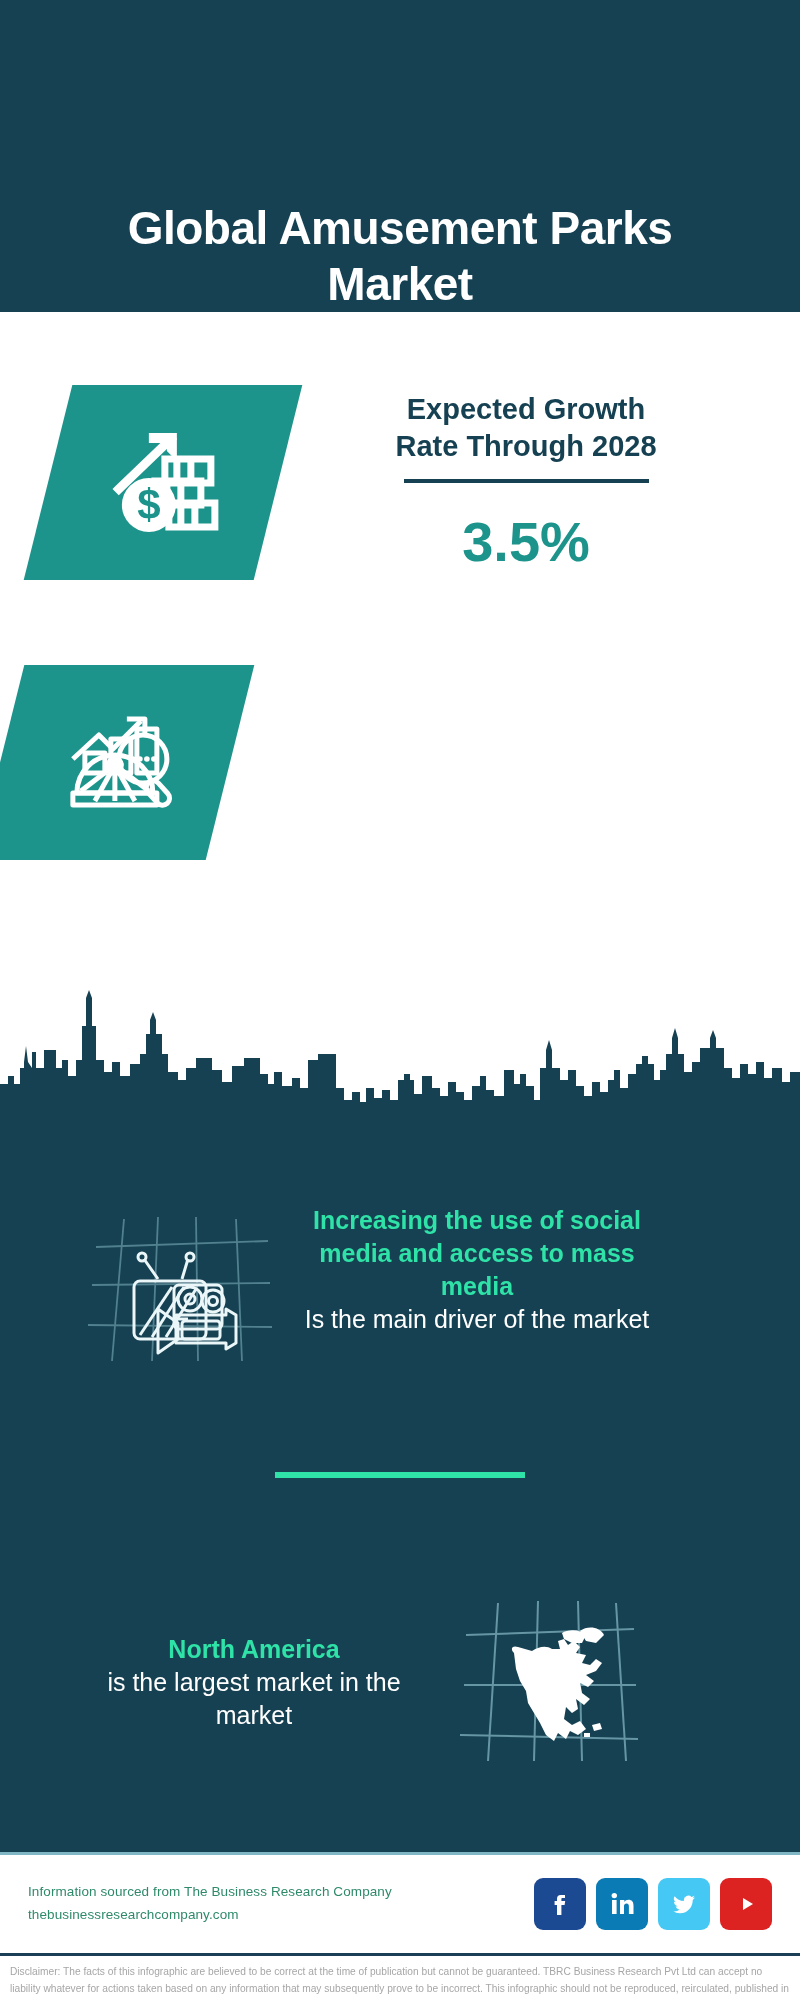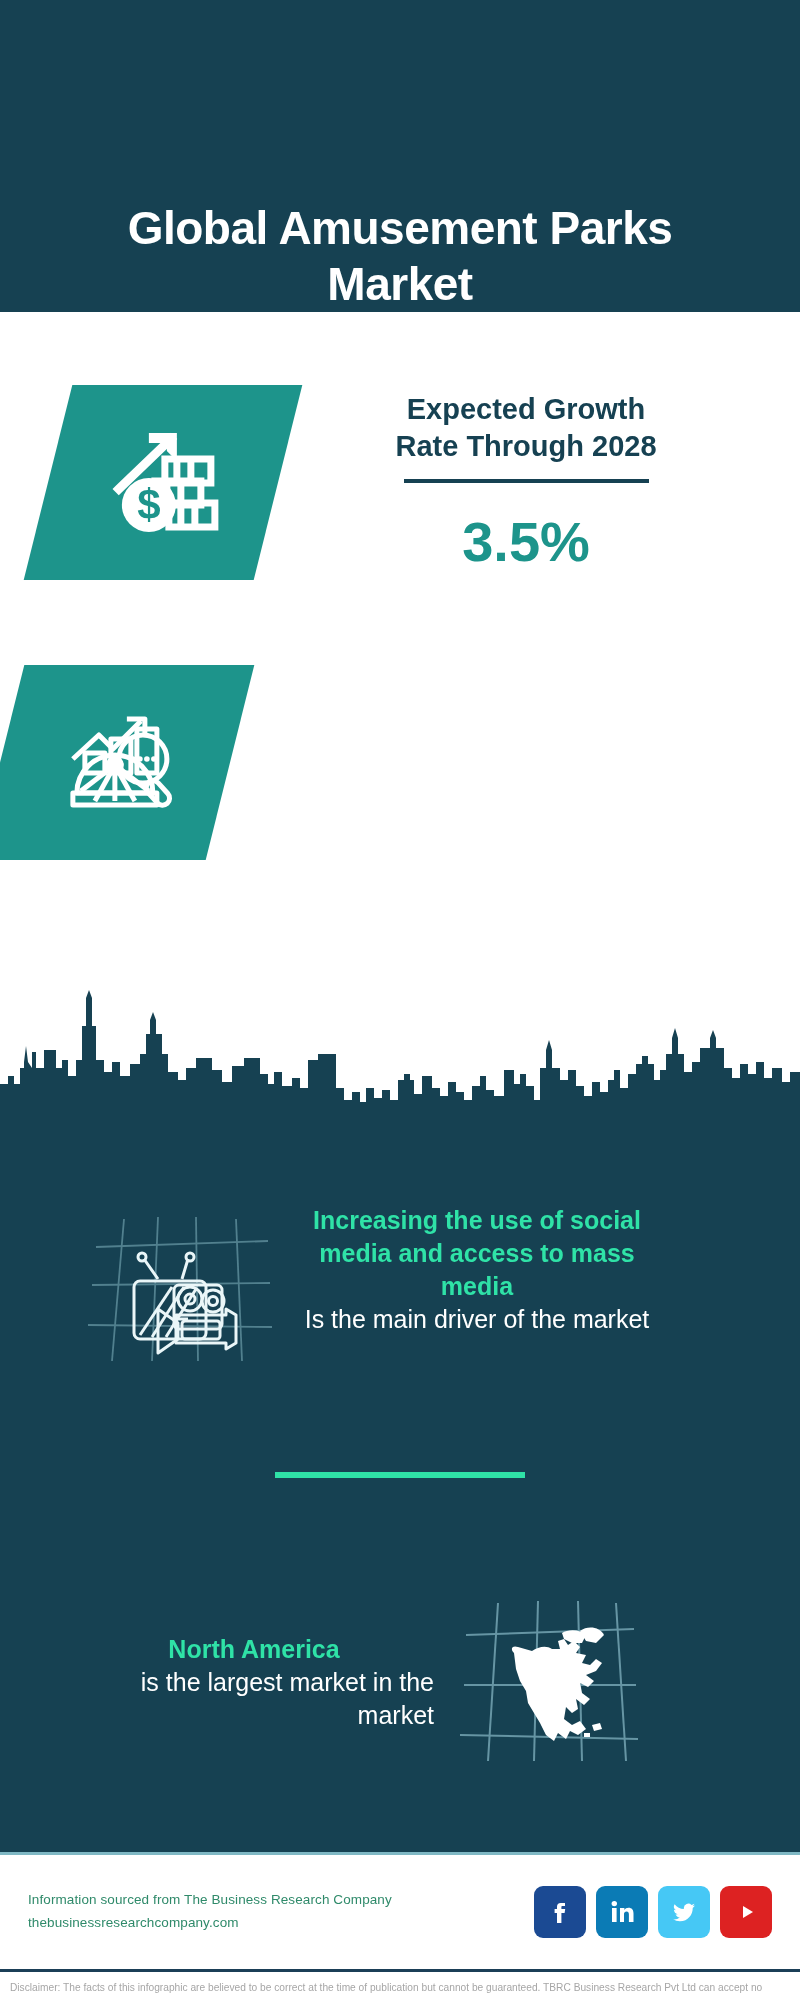--- a/index.html
+++ b/index.html
@@ -84,37 +84,37 @@
 
   .grid-ico { width:190px; height:190px; flex:0 0 auto; position:relative; }
   .grid-ico svg { display:block; width:190px; height:190px; }
 
   .panel-text { flex:1 1 auto; display:flex; flex-direction:column; align-items:center;
                 padding:0 20px; }
   .hl {
     color:#2fe2a7; font-size:25px; font-weight:bold; line-height:1.32; text-align:center;
   }
   .sub {
-    color:#ffffff; font-size:25px; font-weight:normal; line-height:1.32; text-align:right;
+    color:#ffffff; font-size:25px; font-weight:normal; line-height:1.32; text-align:center;
   }
   .driver .grid-ico { margin-left:62px; }
   .driver .panel-text { padding-right:48px; max-width:430px; }
   .region .panel-text { padding-left:50px; max-width:430px;margin-top:28px; }
   .region .grid-ico { margin-right:68px; }
 
   .green-divider { width:250px; height:6px; background:#2fe2a7; margin:0 auto; }
 
   .dark-spacer-a { height:52px; }
   .dark-spacer-b { height:50px; }
   .dark-spacer-c { height:44px; }
 
   
   .footer-rule { width:800px; height:3px; background:#7fb8c4; }
   .footer {
-    width:800px; height:114px; background:#ffffff;
+    width:800px; height:98px; background:#ffffff;
     display:flex; align-items:center; padding:0 28px;
   }
   .src { flex:1 1 auto; }
   .src div {
     color:#2f8a6a; font-size:13.5px; line-height:1.7; letter-spacing:.1px;
   }
   .socials { display:flex; gap:10px; flex:0 0 auto; }
   .sbtn { width:52px; height:52px; border-radius:9px; display:flex;
           align-items:center; justify-content:center; }
   .s-fb { background:#1b4a93; }

